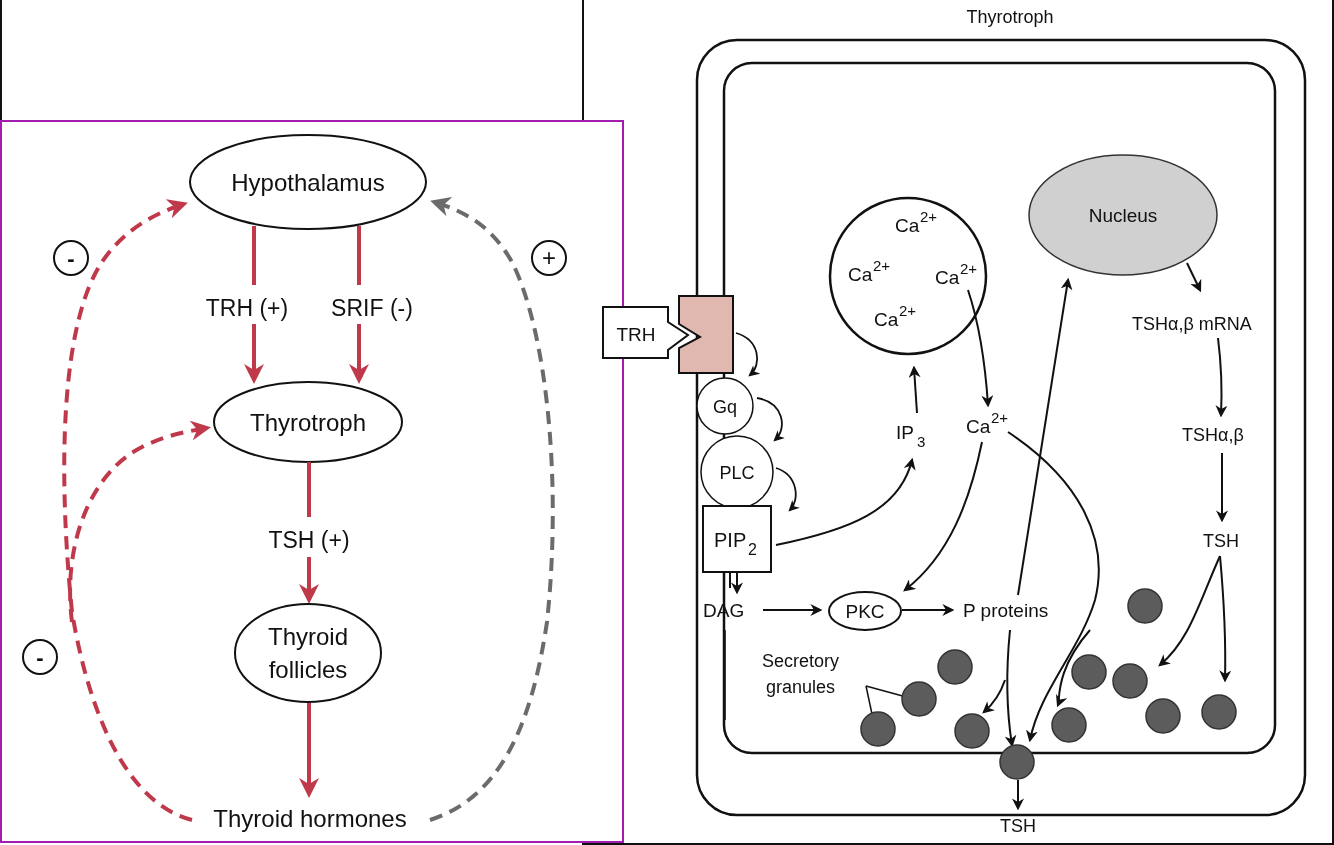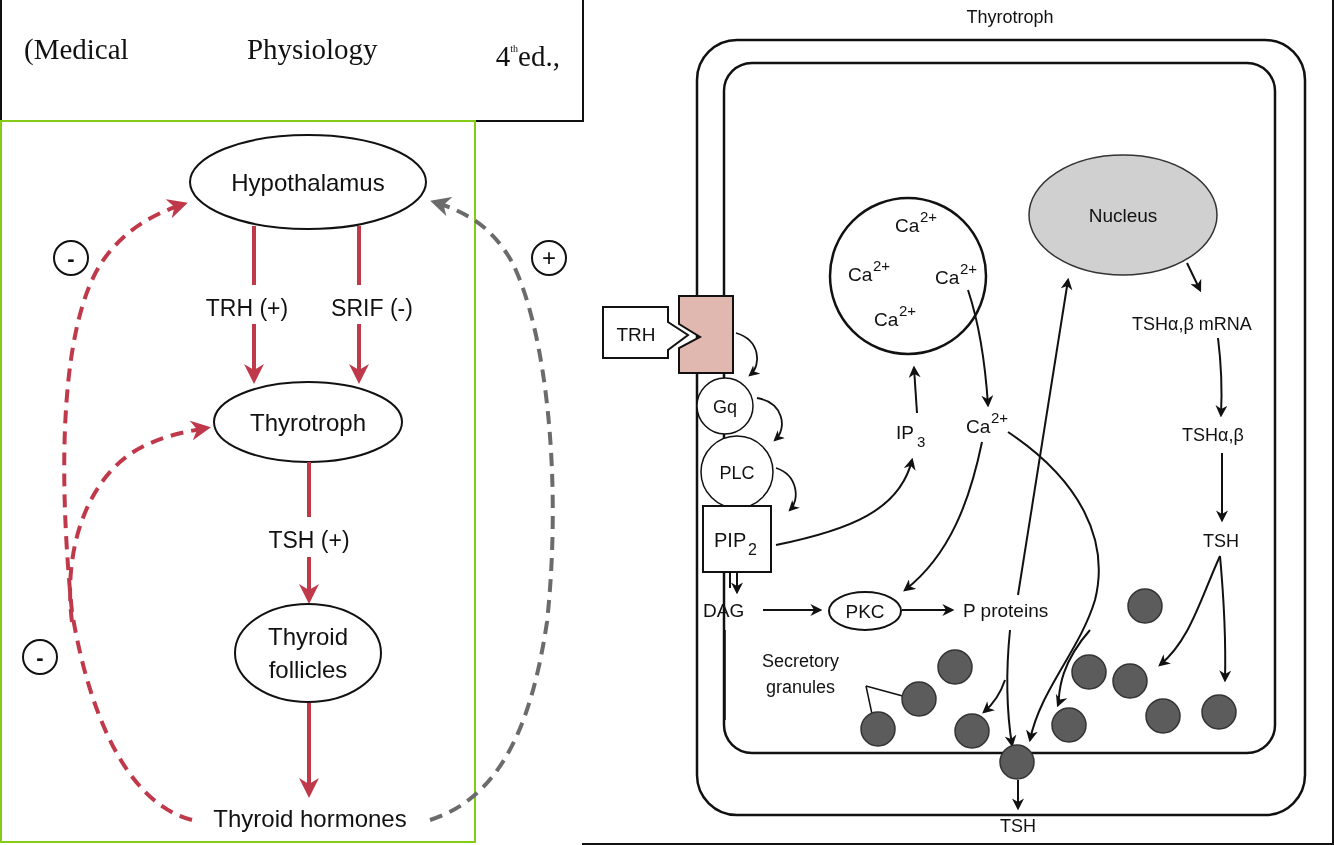--- a/index.html
+++ b/index.html
@@ -2,35 +2,30 @@
 <html><head>
 <meta charset="utf-8">
 <style>
   html, body { margin: 0; padding: 0; background: #ffffff; }
   body { width: 1334px; height: 845px; position: relative; overflow: hidden; font-family: "Liberation Sans", sans-serif; }
   .panel { position: absolute; box-sizing: border-box; }
   #citation-box { left: 0; top: 0; width: 584px; height: 122px; border: 2px solid #111; border-top: none; }
   #citation-text { position: absolute; left: 22px; top: 30px; width: 536px; font-family: "Liberation Serif", serif; font-size: 29px; line-height: 38px; color: #111; }
   #citation-line1 { display: flex; justify-content: space-between; }
   #citation-line1 sup { font-size: 10px; vertical-align: 14px; }
-  #left-box { left: 0; top: 120px; width: 476px; height: 723px; border: 2px solid #84cc16; }
+  #left-box { left: 0; top: 120px; width: 624px; height: 723px; border: 2px solid #a21caf; }
   #right-box { left: 582px; top: 0; width: 752px; height: 845px; border-right: 2px solid #111; border-bottom: 2px solid #111; }
   svg { position: absolute; left: 0; top: 0; }
   .lbl { font-family: "Liberation Sans", sans-serif; fill: #111; }
 </style>
 </head>
 <body>
 
 <div class="panel" id="citation-box">
   <div id="citation-text">
-    <div id="citation-line1">
-      <span>(Medical</span>
-      <span>Physiology</span>
-      <span><span>4</span><sup>th</sup><span>ed.,</span></span>
-    </div>
   </div>
 </div>
 
 <div class="panel" id="left-box">
   <svg width="584" height="723" viewBox="0 120 584 723">
     <defs>
       <marker id="arRed" viewBox="0 0 10 10" refX="8" refY="5" markerWidth="5" markerHeight="5" orient="auto-start-reverse">
           <path d="M0,0 L10,5 L0,10 L3,5 z" fill="#c0394b"></path>
         </marker>
       <marker id="arGray" viewBox="0 0 10 10" refX="8" refY="5" markerWidth="5" markerHeight="5" orient="auto-start-reverse">

